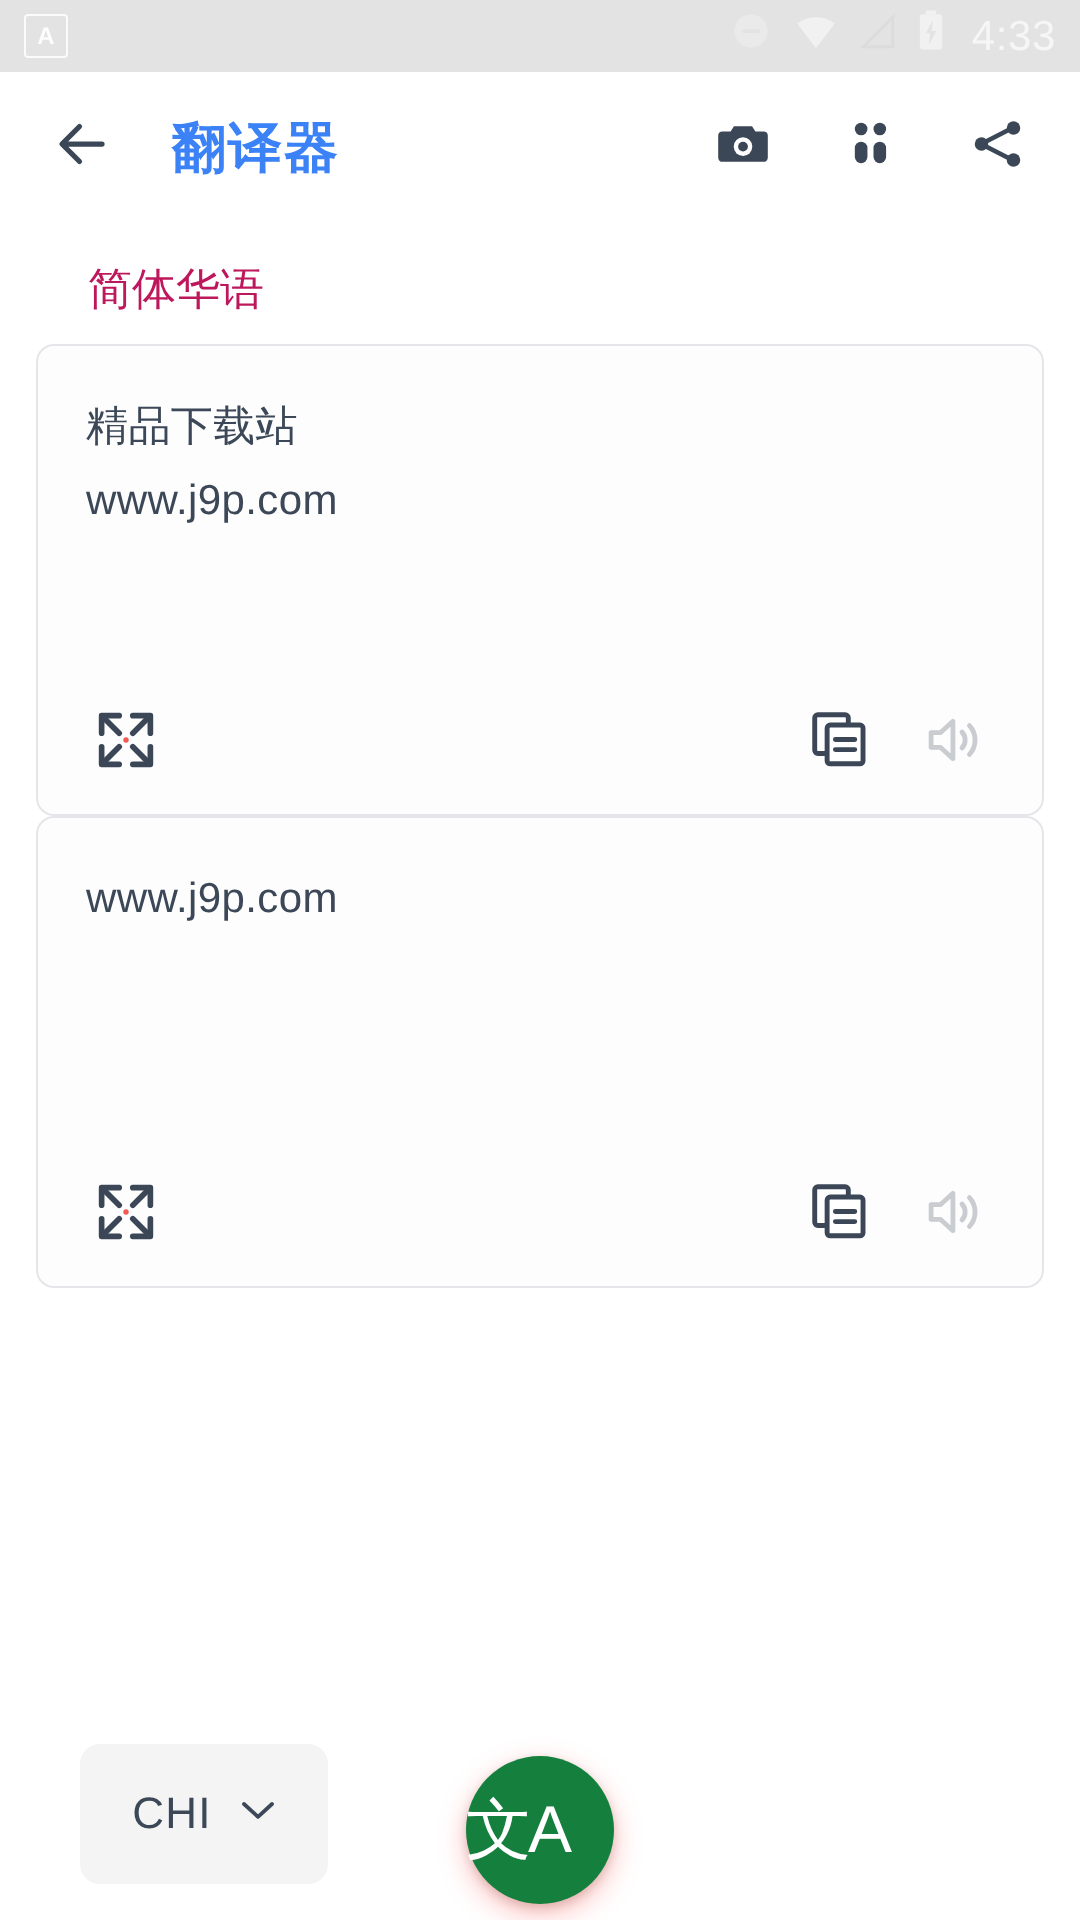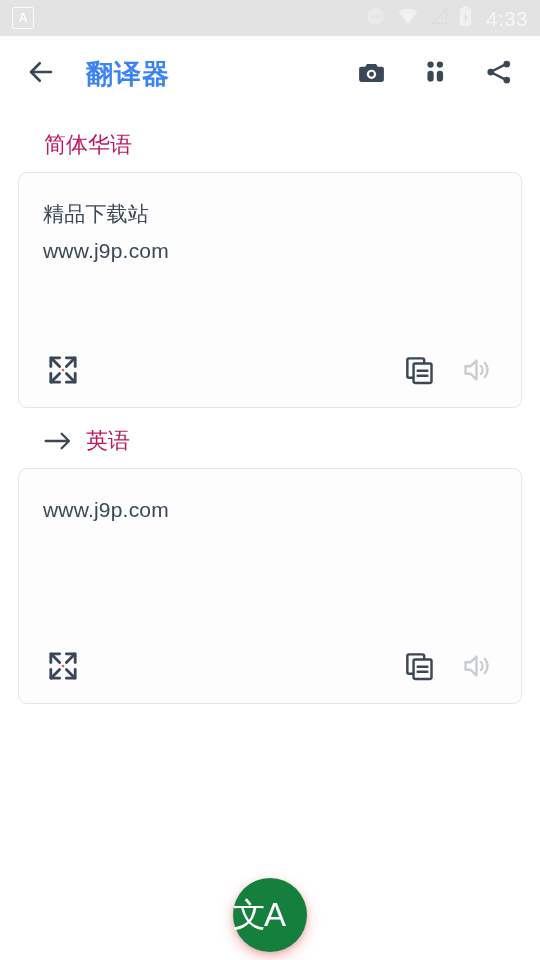--- a/index.html
+++ b/index.html
@@ -331,28 +331,20 @@
           <svg width="32" height="32" viewBox="0 0 24 24">
             <path d="M3.4 9.2 H7 L11.6 5 V19 L7 14.8 H3.4 Z" fill="none" stroke="#c9ccd1" stroke-width="1.8" stroke-linejoin="round"></path>
             <path d="M15 9 a4.4 4.4 0 0 1 0 6" fill="none" stroke="#c9ccd1" stroke-width="1.8" stroke-linecap="round"></path>
             <path d="M17.8 6.6 a8 8 0 0 1 0 10.8" fill="none" stroke="#c9ccd1" stroke-width="1.8" stroke-linecap="round"></path>
           </svg>
         </span>
       </div>
     </div>
   </div>
 
-  <div class="lang-heading">
-    <span class="arrow-glyph">
-      <svg width="28" height="22" viewBox="0 0 26 20">
-        <path d="M1.5 10 H23 M16.4 3.2 L23.2 10 L16.4 16.8" fill="none" stroke="#3b4757" stroke-width="2.1" stroke-linecap="round" stroke-linejoin="round"></path>
-      </svg>
-    </span>
-    <span>英语</span>
-  </div>
 
   <div class="text-card">
     <div class="card-line">www.j9p.com</div>
 
     <div class="card-actions">
       <div class="act-btn">
         <span>
           <svg width="34" height="34" viewBox="0 0 24 24">
             <g fill="none" stroke="#3b4757" stroke-width="2" stroke-linecap="round" stroke-linejoin="round">
               <path d="M9.6 3.4 H3.4 V9.6"></path>
@@ -387,19 +379,27 @@
           </svg>
         </span>
       </div>
     </div>
   </div>
 
 </div>
 
 <div id="bottom-bar">
 
+  <div class="lang-chip">
+    <span class="chip-label">CHI</span>
+    <span>
+      <svg width="18" height="12" viewBox="0 0 18 12">
+        <path d="M2 3 L9 9.4 L16 3" fill="none" stroke="#3c4858" stroke-width="1.9" stroke-linecap="round" stroke-linejoin="round"></path>
+      </svg>
+    </span>
+  </div>
 
   <div id="translate-fab">
     <span class="fab-glyph">文A</span>
   </div>
 
 
 </div>
 
 </body></html>

